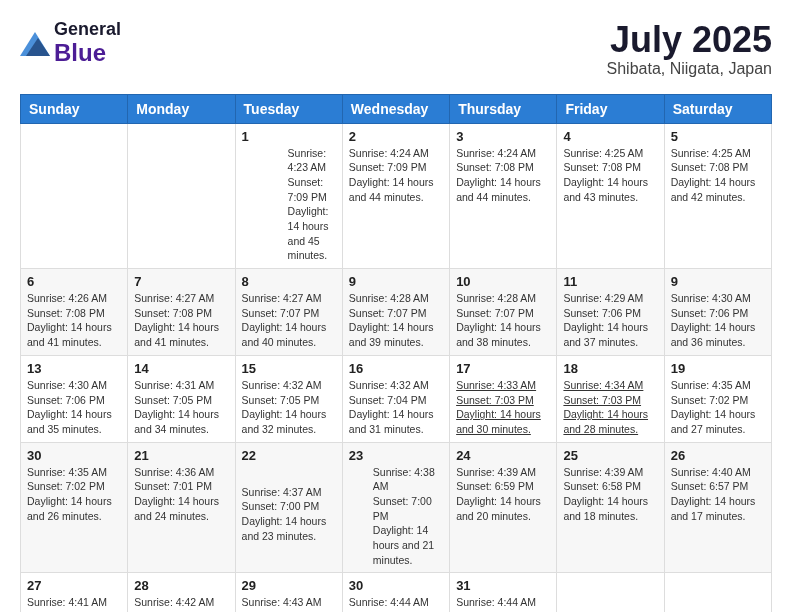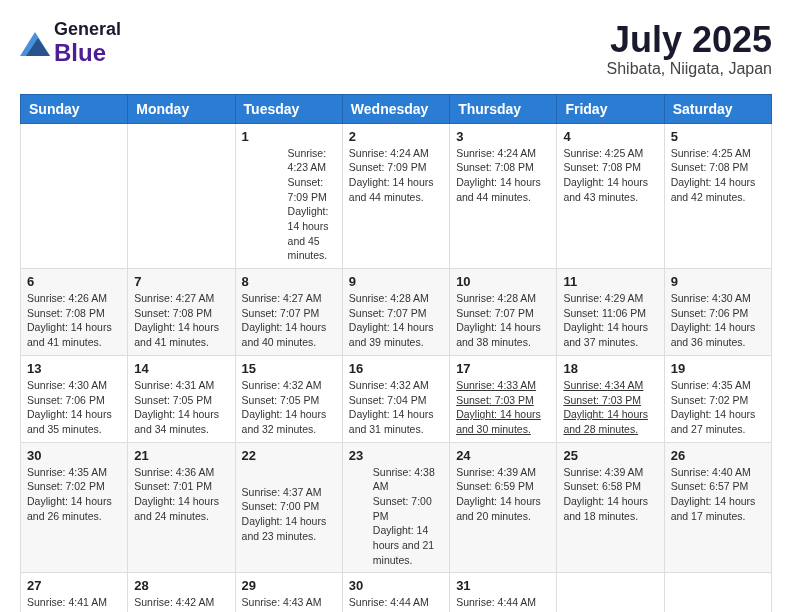--- a/index.html
+++ b/index.html
@@ -190,21 +190,21 @@
         </td>
         <td>
           <span class="day-num">10</span>
           <div class="cell-info" style="white-space: pre-line;">Sunrise: 4:28 AM
 Sunset: 7:07 PM
 Daylight: 14 hours and 38 minutes.</div>
         </td>
         <td>
           <span class="day-num">11</span>
           <div class="cell-info" style="white-space: pre-line;">Sunrise: 4:29 AM
-Sunset: 11:06 PM
+Sunset: 7:06 PM
 Daylight: 14 hours and 37 minutes.</div>
         </td>
         <td>
           <span class="day-num">9</span>
           <div class="cell-info" style="white-space: pre-line;">Sunrise: 4:30 AM
 Sunset: 7:06 PM
 Daylight: 14 hours and 36 minutes.</div>
         </td>
       </tr>
       <tr>

